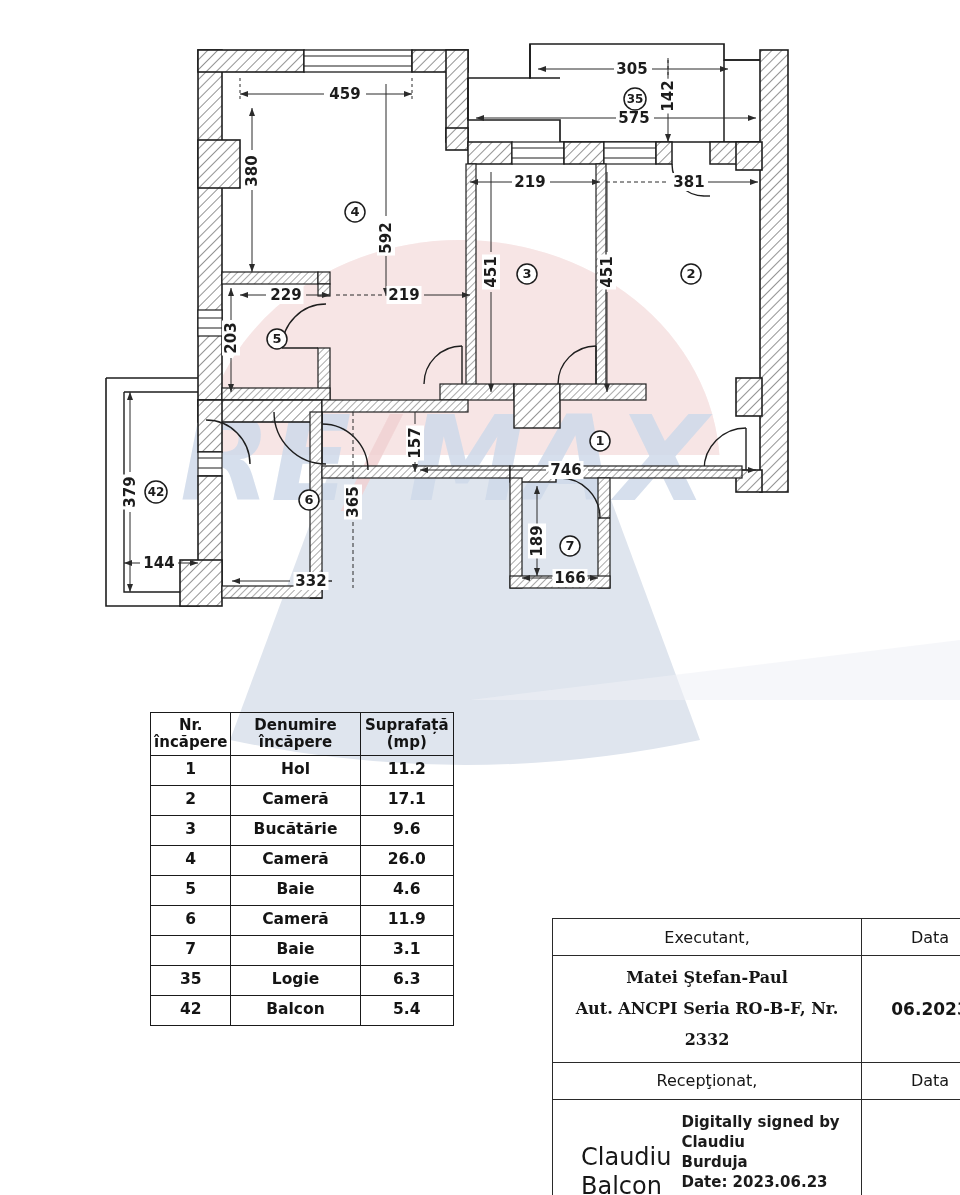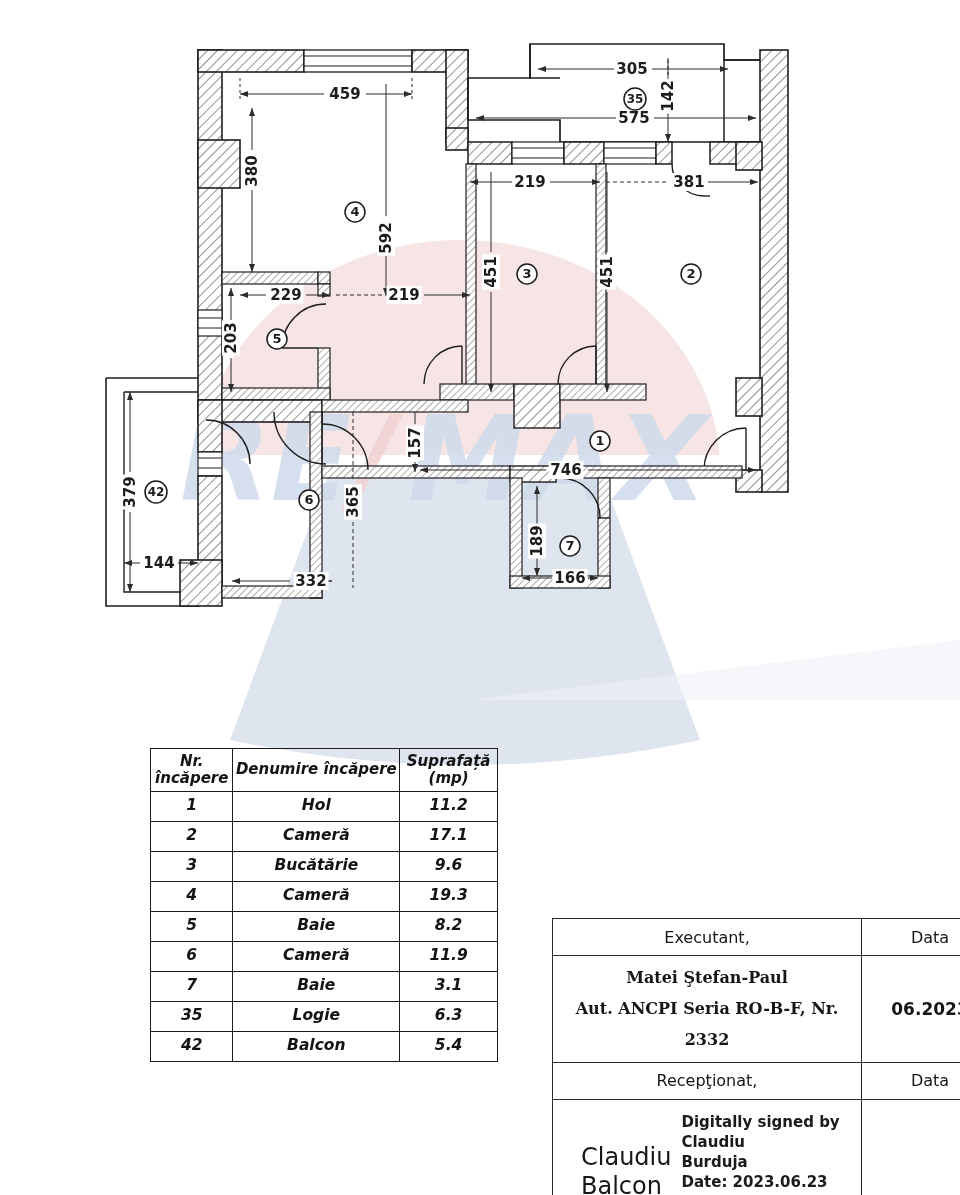--- a/index.html
+++ b/index.html
@@ -11,22 +11,22 @@
   .page{position:absolute;inset:0;}
 
   
   #watermark{position:absolute;left:0;top:0;width:960px;height:1195px;pointer-events:none;}
 
   
   #planwrap{position:absolute;left:0;top:0;width:960px;height:680px;}
 
   
   #roomtable{
-    position:absolute;left:150px;top:748px;width:348px;
-    border-collapse:collapse;background:transparent;font-style:italic;
+    position:absolute;left:150px;top:712px;width:304px;
+    border-collapse:collapse;background:transparent;
   }
   #roomtable td,#roomtable th{
     border:1.4px solid #1a1a1a;
     text-align:center;vertical-align:middle;
     font-size:15.5px;font-weight:600;line-height:1.12;
     padding:2px 2px;color:#141414;
   }
   #roomtable th{font-size:15px;font-weight:700;padding:4px 2px;}
   #roomtable .c-nr{width:78px;}
   #roomtable .c-name{width:172px;}
@@ -385,26 +385,26 @@
           <td class="c-area rowcell">17.1</td>
         </tr>
         <tr>
           <td class="c-nr rowcell">3</td>
           <td class="c-name rowcell">Bucătărie</td>
           <td class="c-area rowcell">9.6</td>
         </tr>
         <tr>
           <td class="c-nr rowcell">4</td>
           <td class="c-name rowcell">Cameră</td>
-          <td class="c-area rowcell">19.3</td>
+          <td class="c-area rowcell">26.0</td>
         </tr>
         <tr>
           <td class="c-nr rowcell">5</td>
           <td class="c-name rowcell">Baie</td>
-          <td class="c-area rowcell">8.2</td>
+          <td class="c-area rowcell">4.6</td>
         </tr>
         <tr>
           <td class="c-nr rowcell">6</td>
           <td class="c-name rowcell">Cameră</td>
           <td class="c-area rowcell">11.9</td>
         </tr>
         <tr>
           <td class="c-nr rowcell">7</td>
           <td class="c-name rowcell">Baie</td>
           <td class="c-area rowcell">3.1</td>

